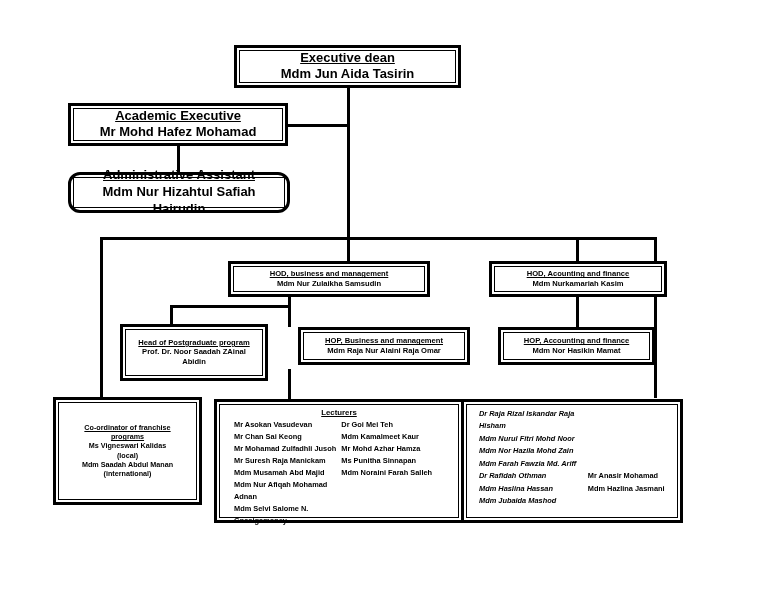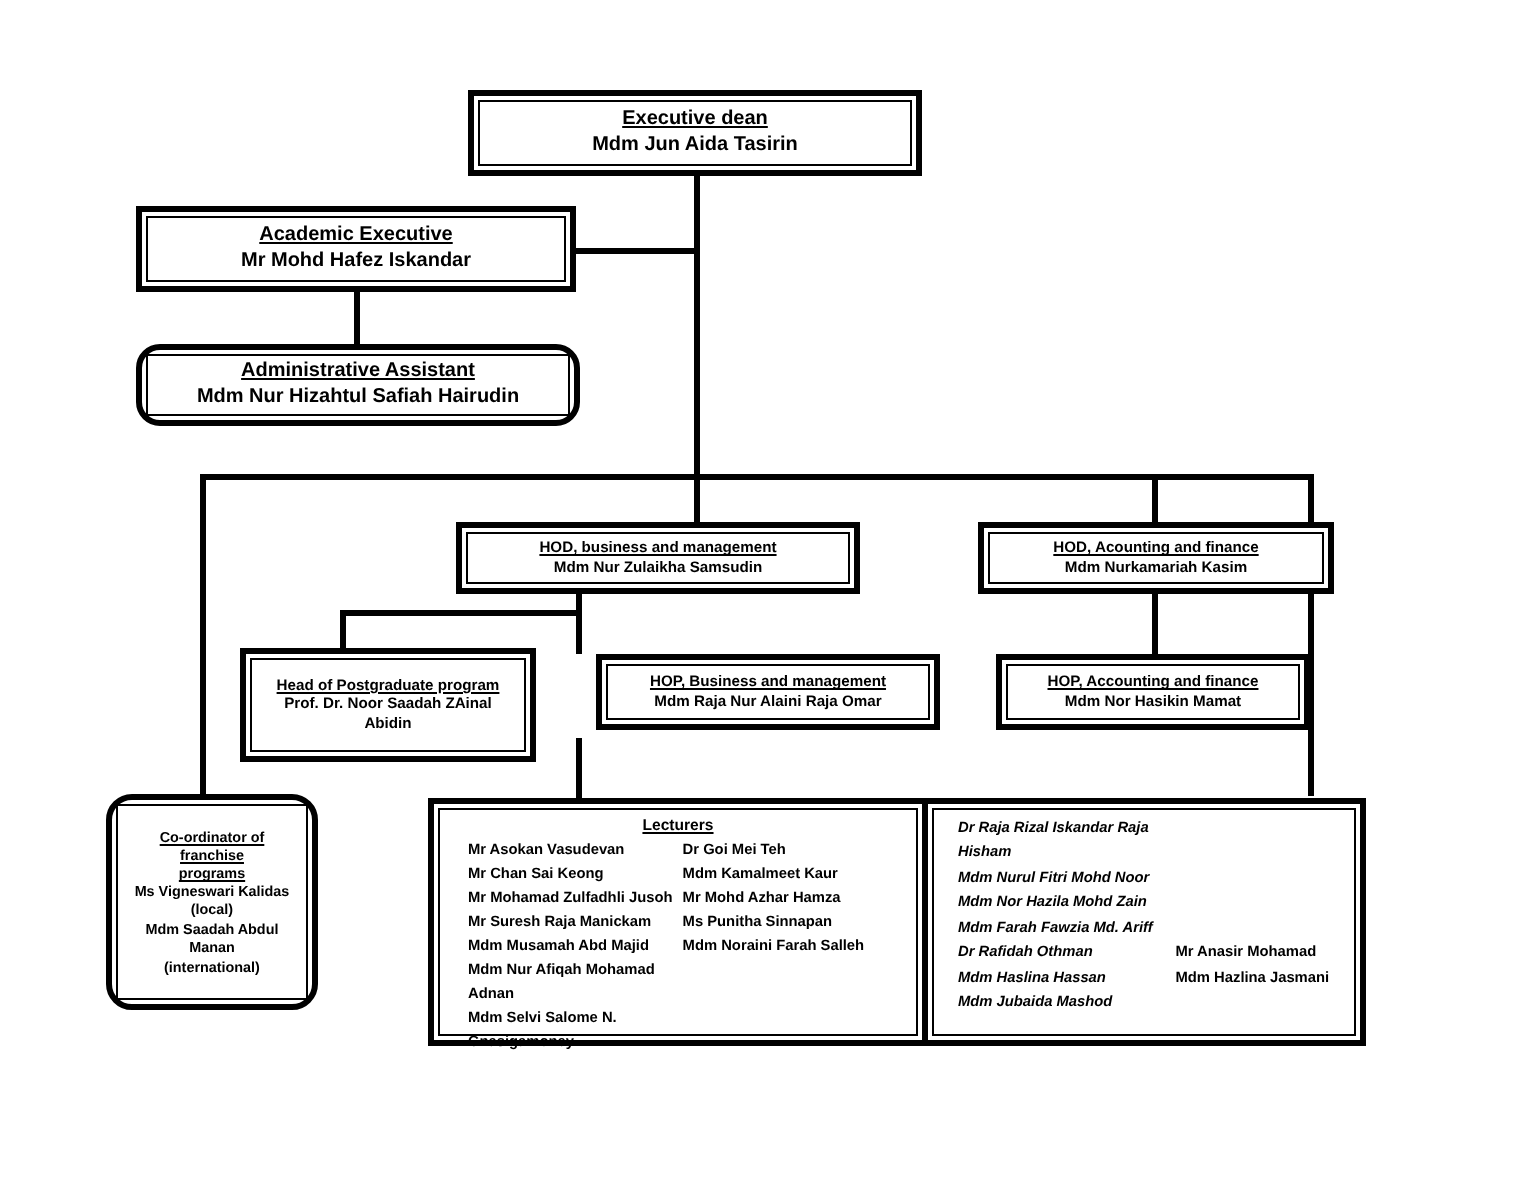--- a/index.html
+++ b/index.html
@@ -60,21 +60,21 @@
   }
   .person {
     text-align: center;
     line-height: 1.3;
     font-weight: bold;
   }
 
   
   .fs7  { font-size: 7.2px; }
   .fs75 { font-size: 7.6px; }
-  .fs8  { font-size: 10px; }
+  .fs8  { font-size: 13px; }
 
   .namelist {
     width: 100%;
     font-size: 7.4px;
     font-weight: bold;
     line-height: 1.62;
   }
   .namelist .row {
     display: flex;
     width: 100%;
@@ -139,21 +139,21 @@
   <div class="box" style="left:234px; top:45px; width:227px; height:43px;">
     <div class="inner">
       <div class="title fs8">Executive dean</div>
       <div class="person fs8">Mdm Jun Aida Tasirin</div>
     </div>
   </div>
 
   <div class="box" style="left:68px; top:103px; width:220px; height:43px;">
     <div class="inner">
       <div class="title fs8">Academic Executive</div>
-      <div class="person fs8">Mr Mohd Hafez Iskandar</div>
+      <div class="person fs8">Mr Mohd Hafez Mohamad</div>
     </div>
   </div>
 
   <div class="box" style="left:68px; top:172px; width:222px; height:41px;border-radius:12px;">
     <div class="inner">
       <div class="title fs8">Administrative Assistant</div>
       <div class="person fs8">Mdm Nur Hizahtul Safiah Hairudin</div>
     </div>
   </div>
 
@@ -186,21 +186,21 @@
     </div>
   </div>
 
   <div class="box" style="left:498px; top:327px; width:157px; height:38px;">
     <div class="inner">
       <div class="title fs75">HOP, Accounting and finance</div>
       <div class="person fs75">Mdm Nor Hasikin Mamat</div>
     </div>
   </div>
 
-  <div class="box" style="left:53px; top:397px; width:106px; height:108px;border-radius:13px;">
+  <div class="box" style="left:53px; top:397px; width:149px; height:108px;">
     <div class="inner">
       <div class="title fs7">Co-ordinator of franchise</div>
       <div class="title fs7">programs</div>
       <div class="person fs7">Ms Vigneswari Kalidas</div>
       <div class="person fs7">(local)</div>
       <div class="person fs7">Mdm Saadah Abdul Manan</div>
       <div class="person fs7">(international)</div>
     </div>
   </div>
 

